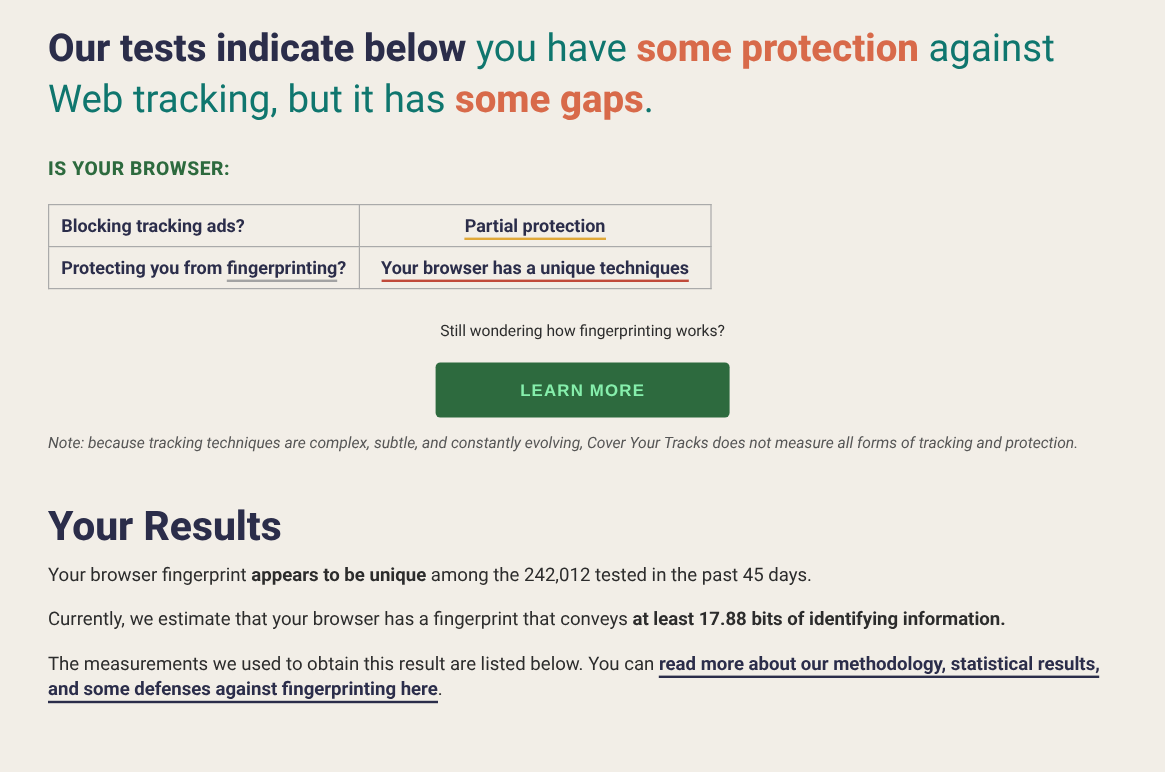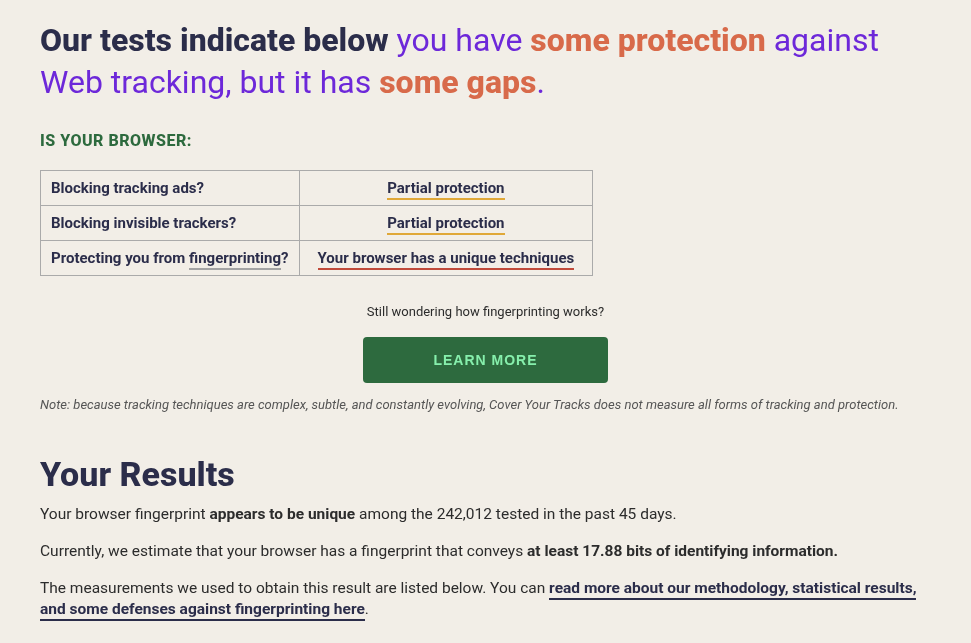--- a/index.html
+++ b/index.html
@@ -10,21 +10,21 @@
     width: 971px;
     padding: 20px 40px 40px 40px;
   }
   h1.headline {
     font-size: 32px;
     font-weight: 800;
     line-height: 1.3;
     color: #2b2d4a;
     margin-bottom: 28px;
   }
-  h1.headline .orange { color: #6d28d9; font-weight: 400; }
+  h1.headline .orange { color: #0f766e; font-weight: 400; }
   h1.headline .orange-bold { color: #d86a4a; font-weight: 800; }
   .sub-heading {
     font-size: 16px;
     font-weight: 800;
     color: #2d6a3e;
     letter-spacing: 0.5px;
     margin-bottom: 20px;
   }
   table.status {
     border-collapse: collapse;
@@ -99,26 +99,20 @@
 
 <table class="status">
   <tbody>
       <tr>
     <td>Blocking tracking ads?</td>
     <td class="value">
       <span class="uline-yellow">Partial protection</span>
     </td>
   </tr>
   <tr>
-    <td>Blocking invisible trackers?</td>
-    <td class="value">
-      <span class="uline-yellow">Partial protection</span>
-    </td>
-  </tr>
-  <tr>
     <td>
       <span>Protecting you from </span><span class="uline-green">fingerprinting</span><span>?</span>
     </td>
     <td class="value">
       <span class="uline-red">Your browser has a unique techniques</span>
     </td>
   </tr>
 </tbody>
   </table>
 

